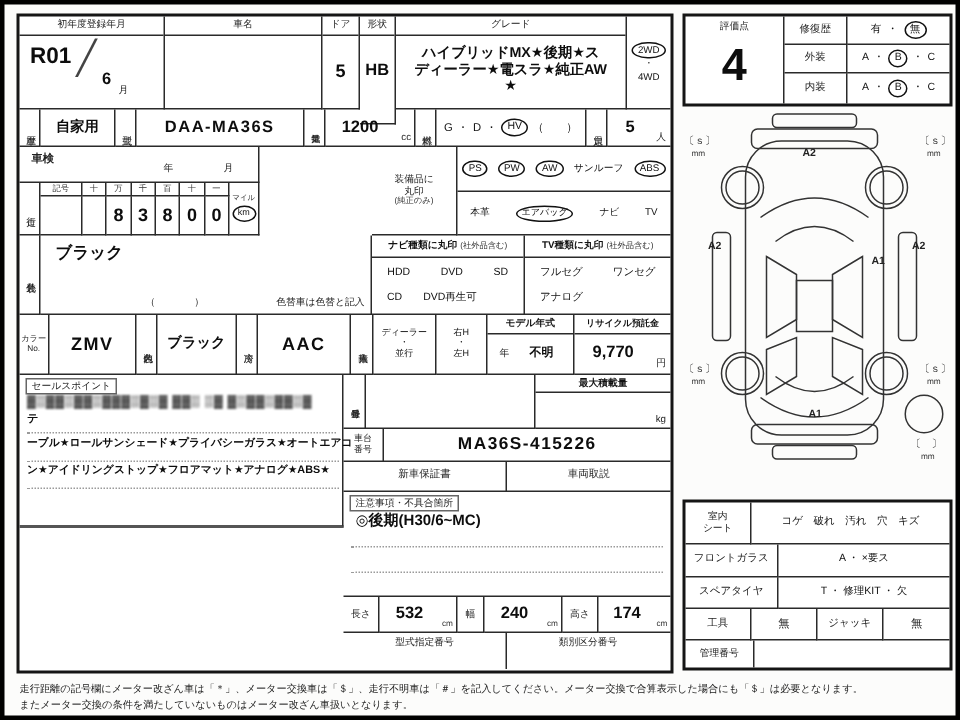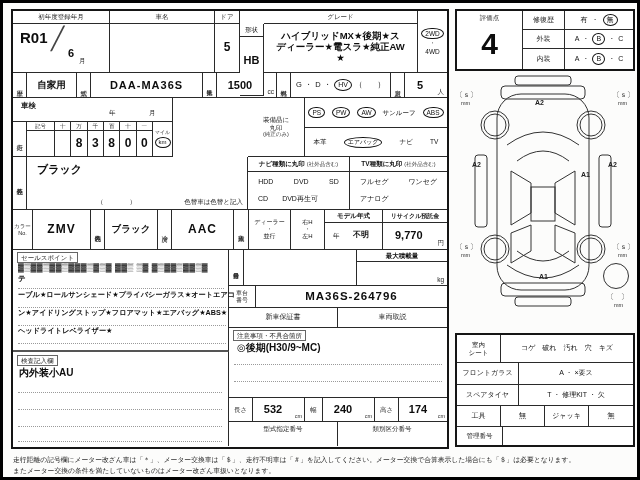--- a/index.html
+++ b/index.html
@@ -38,21 +38,21 @@
       <span class="c val" style="left:55px;top:36px;font-size:11px">6</span>
       <span class="c lab" style="left:66px;top:46px">月</span>
     </div>
     <div class="c br bb" style="left:97px;top:0;width:105px;height:62px">
       <div class="c lab bb cen" style="left:0;top:0;width:104px;height:13px">車名</div>
     </div>
     <div class="c br bb" style="left:202px;top:0;width:25px;height:62px">
       <div class="c lab bb cen" style="left:0;top:0;width:24px;height:13px">ドア</div>
       <div class="c cen val" style="left:0;top:13px;width:24px;height:47px;font-size:12px">5</div>
     </div>
-    <div class="c br bb" style="left:227px;top:13px;width:24px;height:72px">
+    <div class="c br bb" style="left:227px;top:0;width:24px;height:72px">
       <div class="c lab bb cen" style="left:0;top:0;width:23px;height:13px">形状</div>
       <div class="c cen val" style="left:0;top:13px;width:23px;height:47px;font-size:11px">HB</div>
     </div>
     <div class="c br bb" style="left:251px;top:0;width:154px;height:62px">
       <div class="c lab bb cen" style="left:0;top:0;width:153px;height:13px">グレード</div>
       <div class="c col val" style="left:0;top:13px;width:153px;height:47px;font-size:9.5px">
         <span>ハイブリッドMX★後期★ス</span>
         <span>ディーラー★電スラ★純正AW</span>
         <span>★</span>
       </div>
@@ -68,21 +68,21 @@
       </div>
     <div class="c br bb cen val" style="left:14px;top:62px;width:50px;height:25px;font-size:9.5px">自家用</div>
     <div class="c br bb cen" style="left:64px;top:62px;width:14px;height:25px">
         <span class="vlab">型式</span>
       </div>
     <div class="c br bb cen val" style="left:78px;top:62px;width:112px;height:25px;font-size:11px;letter-spacing:1px">DAA-MA36S</div>
     <div class="c br bb cen" style="left:190px;top:62px;width:14px;height:25px">
         <span class="vlab" style="font-size:6px">排気量</span>
       </div>
     <div class="c br bb" style="left:204px;top:62px;width:60px;height:25px">
-      <div class="c cen val" style="left:0;top:0;width:46px;height:24px;font-size:11px">1500</div>
+      <div class="c cen val" style="left:0;top:0;width:46px;height:24px;font-size:11px">1200</div>
       <span class="c lab" style="right:2px;bottom:2px">cc</span>
     </div>
     <div class="c br bb cen" style="left:264px;top:62px;width:14px;height:25px">
         <span class="vlab">燃料</span>
       </div>
     <div class="c br bb cen" style="left:278px;top:62px;width:100px;height:25px;gap:3px;font-size:7.5px">
       <span>G</span>
       <span>・</span>
       <span>D</span>
       <span>・</span>
@@ -220,43 +220,42 @@
       <div class="c bb cen" style="left:0;top:0;width:64px;height:13px;font-size:6px;font-weight:bold">リサイクル預託金</div>
       <span class="c val" style="left:12px;top:19px;font-size:11px">9,770</span>
       <span class="c lab" style="right:3px;bottom:3px">円</span>
     </div>
 
     <div class="c br" style="left:0;top:239px;width:216px;height:102px;border-bottom:2px solid #555">
       <span class="chip c" style="left:4px;top:2px">セールスポイント</span>
       <div class="c garble" style="left:5px;top:13px;width:206px;height:11px">▓▒▓▓▒▓▓▒▓▓▓▒▓▒▓ ▓▓▒ ▒▓ ▓▒▓▓▒▓▓▒▓</div>
       <div class="c dotl val" style="left:5px;top:25px;width:206px;height:14px;font-size:7.5px">テ</div>
       <div class="c dotl val" style="left:5px;top:41px;width:208px;height:17px;font-size:7.2px;white-space:nowrap">ーブル★ロールサンシェード★プライバシーガラス★オートエアコ</div>
-      <div class="c dotl val" style="left:5px;top:59px;width:208px;height:17px;font-size:7.2px;white-space:nowrap">ン★アイドリングストップ★フロアマット★エアバッグ★ABS★</div>
-      <div class="c dotl val" style="left:5px;top:77px;width:208px;height:17px;font-size:7.2px;white-space:nowrap">ヘッドライトレベライザー★</div>
+      <div class="c dotl val" style="left:5px;top:59px;width:208px;height:17px;font-size:7.2px;white-space:nowrap">ン★アイドリングストップ★フロアマット★アナログ★ABS★</div>
     </div>
 
     <div class="c br bb cen" style="left:216px;top:239px;width:15px;height:36px">
         <span class="vlab" style="font-size:6px">登録番号</span>
       </div>
     <div class="c br bb" style="left:231px;top:239px;width:113px;height:36px"></div>
     <div class="c bb" style="left:344px;top:239px;width:90px;height:36px">
       <div class="c bb cen" style="left:0;top:0;width:90px;height:12px;font-size:6.5px;font-weight:bold">最大積載量</div>
       <span class="c lab" style="right:3px;bottom:2px">kg</span>
     </div>
     <div class="c br bb col" style="left:216px;top:275px;width:27px;height:22px">
       <span style="font-size:6px;color:#222">車台</span>
       <span style="font-size:6px;color:#222">番号</span>
     </div>
-    <div class="c bb cen val" style="left:243px;top:275px;width:191px;height:22px;font-size:11.5px;letter-spacing:1px">MA36S-264796</div>
+    <div class="c bb cen val" style="left:243px;top:275px;width:191px;height:22px;font-size:11.5px;letter-spacing:1px">MA36S-415226</div>
     <div class="c br bb cen" style="left:216px;top:297px;width:109px;height:20px;font-size:7px;color:#222">新車保証書</div>
     <div class="c bb cen" style="left:325px;top:297px;width:109px;height:20px;font-size:7px;color:#222">車両取説</div>
 
     <div class="c bb" style="left:216px;top:317px;width:218px;height:70px">
       <span class="chip c" style="left:4px;top:2px">注意事項・不具合箇所</span>
-      <div class="c val" style="left:8px;top:14px;width:204px;height:16px;font-size:10px">◎後期(H30/9~MC)</div>
+      <div class="c val" style="left:8px;top:14px;width:204px;height:16px;font-size:10px">◎後期(H30/6~MC)</div>
       <div class="c dotl" style="left:5px;top:36px;width:208px;height:1px"></div>
       <div class="c dotl" style="left:5px;top:53px;width:208px;height:1px"></div>
     </div>
 
     <div class="c br bb cen lab" style="left:216px;top:387px;width:24px;height:24px">長さ</div>
     <div class="c br bb" style="left:240px;top:387px;width:52px;height:24px">
       <div class="c cen val" style="left:0;top:0;width:40px;height:23px;font-size:11px">532</div>
       <span class="c" style="right:2px;bottom:2px;font-size:5.5px;color:#333">cm</span>
     </div>
     <div class="c br bb cen lab" style="left:292px;top:387px;width:18px;height:24px">幅</div>
@@ -270,28 +269,20 @@
       <span class="c" style="right:2px;bottom:2px;font-size:5.5px;color:#333">cm</span>
     </div>
 
     <div class="c br" style="left:216px;top:411px;width:109px;height:24px">
       <div class="c cen lab" style="left:0;top:2px;width:108px;height:10px">型式指定番号</div>
     </div>
     <div class="c" style="left:325px;top:411px;width:109px;height:24px">
       <div class="c cen lab" style="left:0;top:2px;width:108px;height:10px">類別区分番号</div>
     </div>
 
-    <div class="c br" style="left:0;top:341px;width:216px;height:94px">
-      <span class="chip c" style="left:4px;top:3px">検査記入欄</span>
-      <div class="c val" style="left:6px;top:15px;width:204px;height:15px;font-size:10px">内外装小AU</div>
-      <div class="c dotl" style="left:5px;top:40px;width:204px;height:1px"></div>
-      <div class="c dotl" style="left:5px;top:57px;width:204px;height:1px"></div>
-      <div class="c dotl" style="left:5px;top:74px;width:204px;height:1px"></div>
-      <div class="c dotl" style="left:5px;top:89px;width:204px;height:1px"></div>
-    </div>
   </div>
 
   <div class="c bx2" style="left:452px;top:6px;width:180px;height:62px">
     <div class="c br" style="left:0;top:0;width:66px;height:58px">
       <div class="c cen lab" style="left:0;top:2px;width:65px;height:9px">評価点</div>
       <div class="c cen val" style="left:0;top:10px;width:65px;height:46px;font-size:30px">4</div>
     </div>
     <div class="c br bb cen" style="left:66px;top:0;width:42px;height:19px;font-size:7px;color:#222">修復歴</div>
     <div class="c bb cen" style="left:108px;top:0;width:68px;height:19px;gap:4px;font-size:7px">
       <span>有</span>

